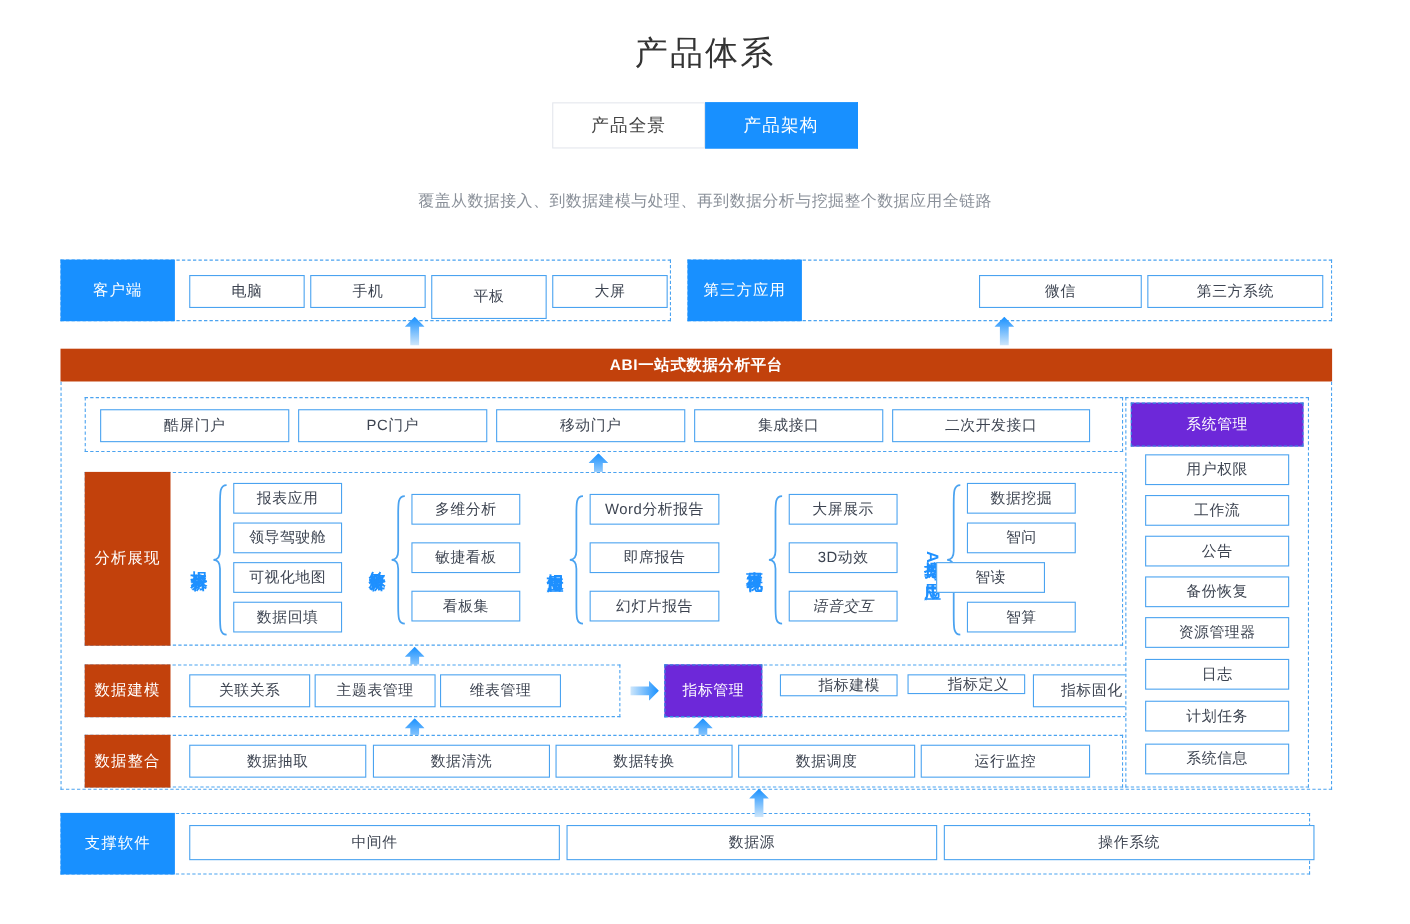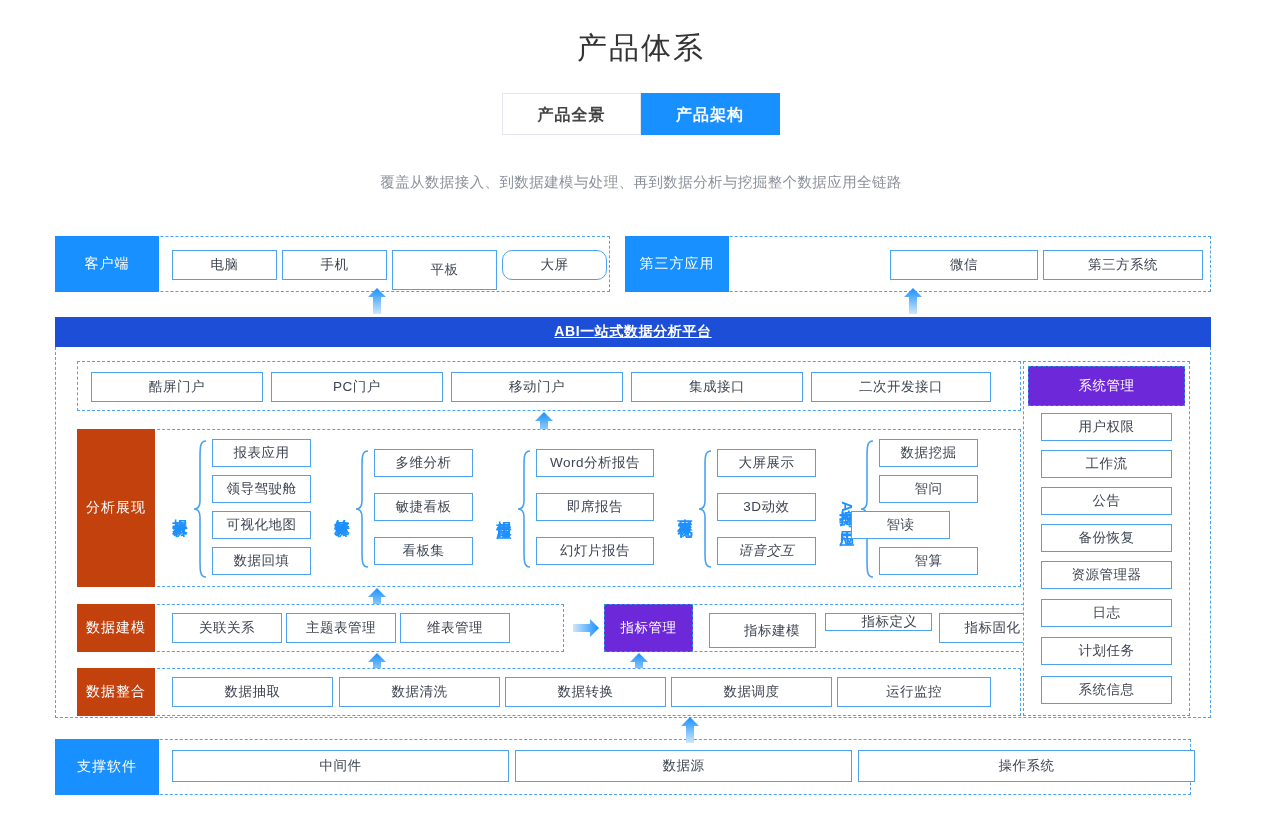--- a/index.html
+++ b/index.html
@@ -31,21 +31,20 @@
     width: 139px;
     height: 42px;
     line-height: 42px;
     text-align: center;
     font-size: 16px;
     border: 1px solid #e4e7ed;
     color: #444;
     background: #fff;
     letter-spacing: 1px;
     cursor: pointer;
-    font-weight: bold;
   }
   .tab + .tab { border-left: none; }
   .tab.active {
     background: #1890ff;
     border-color: #1890ff;
     color: #fff;
   }
   .subtitle {
     text-align: center;
     margin-top: 38px;
@@ -88,27 +87,26 @@
     display: flex; align-items: center; justify-content: center;
     font-size: 13.5px;
     color: #3d4451;
     letter-spacing: 0.5px;
     cursor: pointer;
   }
 
   
   .banner {
     position: absolute;
-    background: #1d4ed8;
+    background: #c2410c;
     color: #fff;
     display: flex; align-items: center; justify-content: center;
     font-size: 14px;
     font-weight: bold;
     letter-spacing: 0.6px;
-    text-decoration: underline;
   }
 
   
   .vlabel {
     position: absolute;
     writing-mode: vertical-rl;
     text-orientation: upright;
     font-size: 15px;
     font-weight: bold;
     color: #1e90ff;
@@ -156,21 +154,21 @@
 
   <div class="subtitle">覆盖从数据接入、到数据建模与处理、再到数据分析与挖掘整个数据应用全链路</div>
 
   <div class="diagram">
 
     <div class="dashed" style="left:0px; top:0px; width:555px; height:56px;"></div>
     <div class="side-label dark" style="left:0px; top:0px; width:104px; height:56px;">客户端</div>
     <div class="box" style="left:117px; top:14px; width:105px; height:30px;">电脑</div>
     <div class="box" style="left:227px; top:14px; width:105px; height:30px;">手机</div>
     <div class="box" style="left:337px; top:14px; width:105px; height:40px;">平板</div>
-    <div class="box" style="left:447px; top:14px; width:105px; height:30px;border-radius:10px;">大屏</div>
+    <div class="box" style="left:447px; top:14px; width:105px; height:30px;">大屏</div>
 
     <div class="dashed" style="left:570px; top:0px; width:586px; height:56px;"></div>
     <div class="side-label dark" style="left:570px; top:0px; width:104px; height:56px;">第三方应用</div>
     <div class="box" style="left:835px; top:14px; width:148px; height:30px;">微信</div>
     <div class="box" style="left:988px; top:14px; width:160px; height:30px;">第三方系统</div>
 
     <svg class="arrow-up" style="left:313px; top:52px;" viewBox="0 0 18 26">
       <defs>
           <linearGradient id="ag1" x1="0" y1="1" x2="0" y2="0">
         <stop offset="0" stop-color="#cfe7fb"></stop>
@@ -258,21 +256,21 @@
           <linearGradient id="ag2" x1="0" y1="0" x2="1" y2="0">
         <stop offset="0" stop-color="#cfe7fb"></stop>
             <stop offset="1" stop-color="#1890ff"></stop>
       </linearGradient>
         </defs>
       <polygon points="26,9 17,18 17,13 0,13 0,5 17,5 17,0" fill="url(#ag2)"></polygon>
     </svg>
 
     <div class="dashed" style="left:549px; top:368px; width:440px; height:48px;"></div>
     <div class="lblock bordered" style="left:549px; top:368px; width:89px; height:48px;">指标管理</div>
-    <div class="box" style="left:654px; top:377px; width:107px; height:35px;padding-left:19px;">指标建模</div>
+    <div class="box" style="left:654px; top:377px; width:107px; height:20px;padding-left:19px;">指标建模</div>
     <div class="box" style="left:770px; top:377px; width:107px; height:18px;padding-left:22px;">指标定义</div>
     <div class="box" style="left:884px; top:377px; width:107px; height:30px;">指标固化</div>
 
     <svg class="arrow-up" style="left:313px; top:417px;" viewBox="0 0 18 26">
       <polygon points="9,0 18,9 13,9 13,26 5,26 5,9 0,9" fill="url(#ag1)"></polygon>
     </svg>
     <svg class="arrow-up" style="left:575px; top:417px;" viewBox="0 0 18 26">
       <polygon points="9,0 18,9 13,9 13,26 5,26 5,9 0,9" fill="url(#ag1)"></polygon>
     </svg>
 

